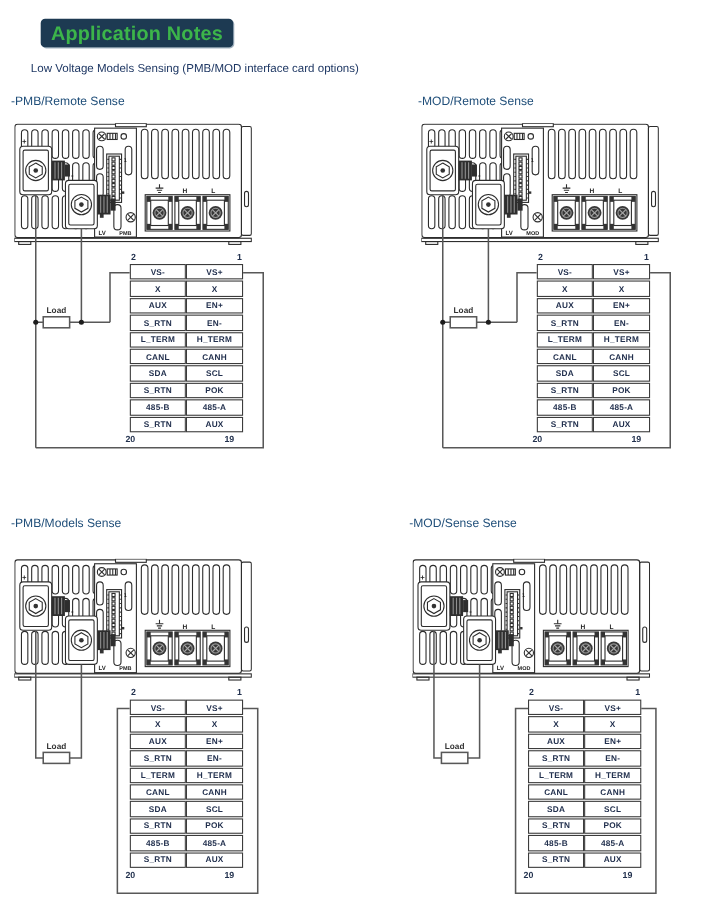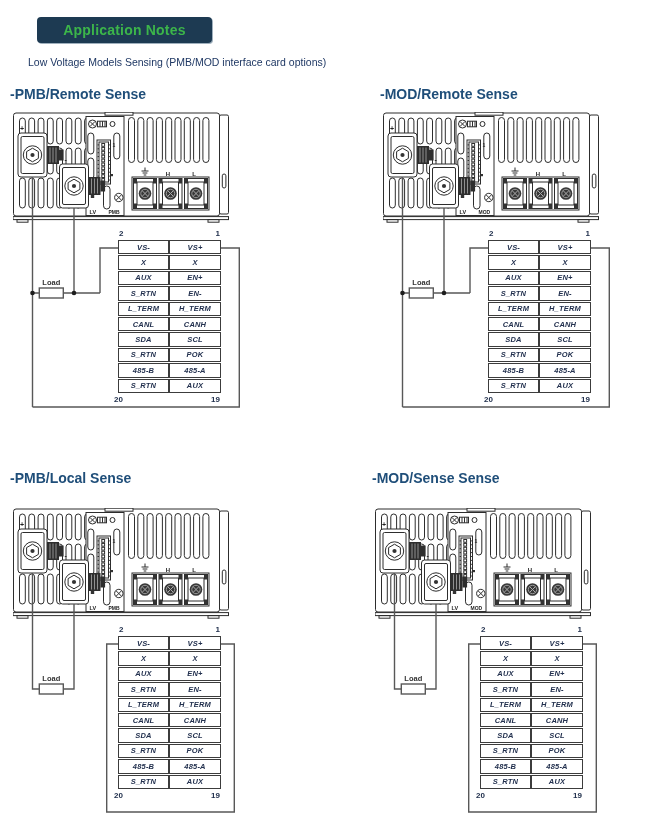--- a/index.html
+++ b/index.html
@@ -6,53 +6,53 @@
   body{
     width:650px;height:825px;position:relative;background:#ffffff;
     font-family:"Liberation Sans",sans-serif;overflow:hidden;
   }
   
   .badge{
     position:absolute;left:37px;top:17px;width:175px;height:26px;
     background:#1d3a52;border-radius:4px;display:flex;align-items:center;justify-content:center;
     box-shadow:1px 1px 0 #9fb0bd;
   }
-  .badge span{color:#3cb54a;font-weight:bold;font-size:14px;letter-spacing:.2px;}
+  .badge span{color:#3cb54a;font-weight:bold;font-size:18px;letter-spacing:.2px;}
   .subtitle{
     position:absolute;left:28px;top:56px;font-weight:normal;font-size:10.5px;color:#1f3864;text-align:center;
   }
   
   .quadrant{position:absolute;width:262px;height:352px;}
   .pos-0{left:10px;top:86px}.pos-1{left:380px;top:86px}
   .pos-2{left:10px;top:470px}.pos-3{left:372px;top:470px}
   .diagram-title{
-    position:absolute;left:0;top:0;margin:0;font-size:14px;font-weight:bold;color:#1f4e79;text-align:center;
+    position:absolute;left:0;top:0;margin:0;font-size:11px;font-weight:normal;color:#1f4e79;text-align:center;
   }
   .diagram-body{position:absolute;left:0;top:0;width:262px;height:352px;}
   .pos-2 .diagram-body,.pos-3 .diagram-body{top:12px;}
   svg.psu{position:absolute;left:3px;top:26px;width:216px;height:112px;z-index:1;}
   svg.wiring{position:absolute;left:0;top:0;width:260px;height:350px;z-index:2;}
   
   .sense-remote .wiring-local{display:none}
   .sense-local .wiring-remote{display:none}
   
   .pin-table{
     position:absolute;left:108px;top:154px;width:103px;z-index:3;
-    display:grid;grid-template-columns:51px 52px;grid-template-rows:repeat(10,14.4px);row-gap:1px;font-style:italic;
+    display:grid;grid-template-columns:51px 52px;grid-template-rows:repeat(10,14.4px);row-gap:1px;
   }
   .pin-cell{
     border:1px solid #3c3c3c;box-sizing:border-box;background:#fff;
     display:flex;align-items:center;justify-content:center;
     font-size:7.5px;font-weight:bold;color:#22304e;letter-spacing:.2px;
   }
   .pin-num{position:absolute;z-index:3;font-size:8px;font-weight:bold;color:#21304d;}
   .pin-tl{left:109px;top:143px}
   .pin-tr{left:194px;top:143px;width:16px;text-align:right}
   .pin-bl{left:104px;top:309px}
-  .pin-br{left:194px;top:309px;width:16px;text-align:right}
+  .pin-br{left:194px;top:309px;width:16px;}
   
   .ln{fill:none;stroke:#2d2d2d;stroke-width:1;}
   .lnw{fill:#ffffff;stroke:#2d2d2d;stroke-width:1;}
   .wire{fill:none;stroke:#585858;stroke-width:1.4;}
   .dot{fill:#1d1d1d;stroke:none;}
   .loadbox{fill:#ffffff;stroke:#585858;stroke-width:1.4;}
   .psu-text{font-family:"Liberation Sans",sans-serif;font-weight:bold;fill:#222;}
   .svg-label{font-family:"Liberation Sans",sans-serif;font-weight:bold;fill:#333;}
 </style>
 </head>
@@ -526,21 +526,21 @@
           <div class="pin-cell">485-A</div>
           <div class="pin-cell">S_RTN</div>
           <div class="pin-cell">AUX</div>
         </div>
       <span class="pin-num pin-bl">20</span>
       <span class="pin-num pin-br">19</span>
 
     </div>
   </section>
     <section class="quadrant pos-2 sense-local">
-    <h3 class="diagram-title">-PMB/Local Sense</h3>
+    <h3 class="diagram-title">-PMB/Models Sense</h3>
     <div class="diagram-body">
 
       <svg class="psu" viewBox="0 0 216 112">
 
         <rect class="ln" x="0.5" y="1" width="206" height="103" rx="2.5"></rect>
         <rect class="lnw" x="92" y="0.2" width="28" height="3"></rect>
         <rect class="ln" x="206.5" y="3" width="9" height="99" rx="1.5"></rect>
         <rect class="ln" x="209.3" y="62" width="3.6" height="14" rx="1.8"></rect>
         <rect class="ln" x="0" y="104.6" width="215.5" height="3"></rect>
         <rect class="ln" x="4" y="107.6" width="11" height="2.6"></rect>

